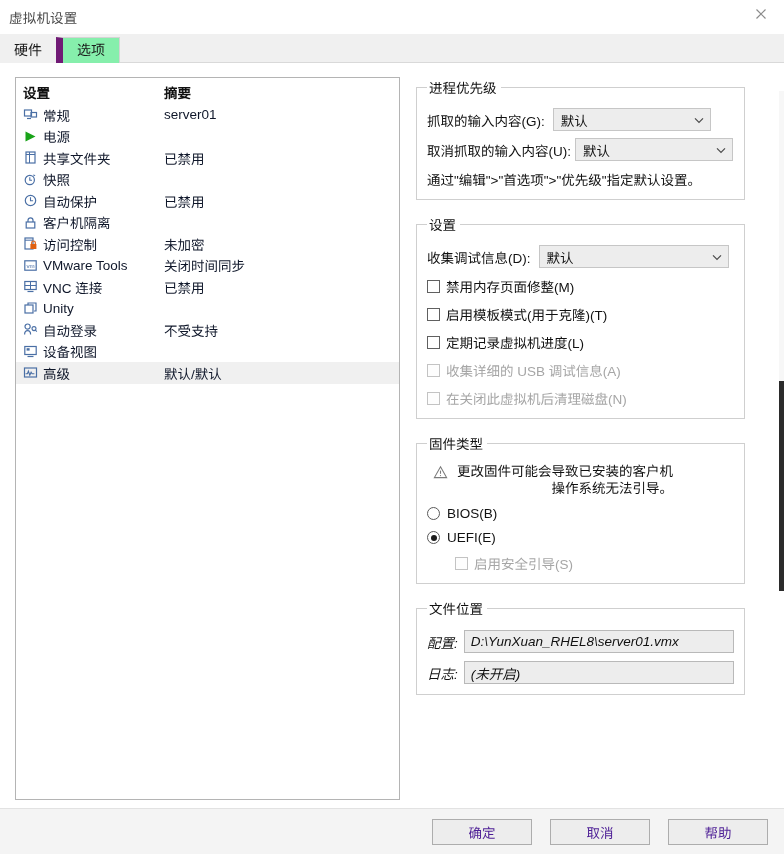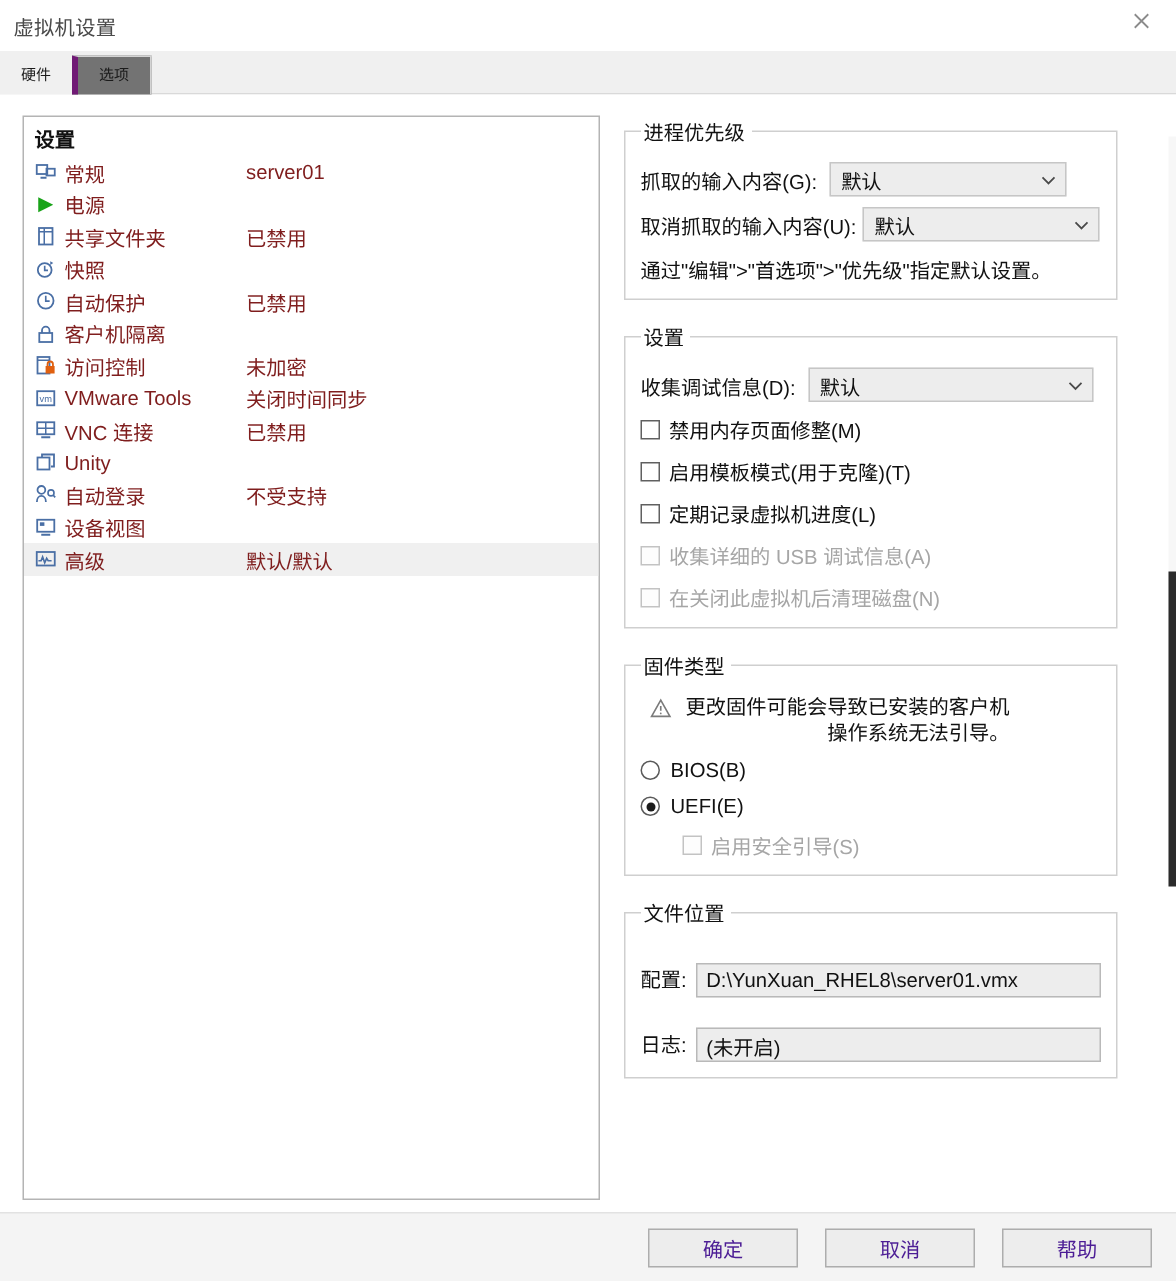--- a/index.html
+++ b/index.html
@@ -50,30 +50,30 @@
     background: #f0f0f0;
     display: flex;
     align-items: flex-end;
     border-bottom: 1px solid #d9d9d9;
     position: relative;
   }
   .tab {
     height: 25px;
     line-height: 25px;
     padding: 0 14px;
-    font-size: 10px;
+    font-size: 14px;
     color: #1a1a1a;
     background: #f0f0f0;
     cursor: default;
     position: relative;
     top: 1px;
   }
   .tab.active {
-    background: #737373;
-    border-left: 4px solid #701a75;
+    background: #86efac;
+    border-left: 7px solid #701a75;
     border-right: 1px solid #d4d4d4;
     border-top: 1px solid #d4d4d4;
     z-index: 2;
   }
 
   
   #content {
     position: relative;
     height: 752px;
     background: #ffffff;
@@ -100,21 +100,21 @@
     color: #111;
     padding-top: 2px;
   }
   .col-a { width: 148px; padding-left: 7px; box-sizing: border-box; }
   .col-b { flex: 1; }
   .list-row {
     display: flex;
     height: 21.5px;
     align-items: center;
     font-size: 13.5px;
-    color: #7f1d1d;
+    color: #0f172a;
     cursor: default;
   }
   .list-row.selected { background: #f0f0f0; }
   .row-label {
     width: 148px;
     display: flex;
     align-items: center;
     padding-left: 7px;
     box-sizing: border-box;
     gap: 5px;
@@ -231,24 +231,25 @@
     gap: 9px;
     margin-top: 6px;
     padding-left: 6px;
     text-align: right;
   }
   .warn-text { font-size: 13.5px; line-height: 17px; color: #111; }
   .indent-row { padding-left: 28px; }
 
   .path-row {
     display: flex;
-    align-items: flex-start;
-    margin-top: 20px;
+    align-items: center;
+    margin-top: 8px;
     font-size: 13.5px;
     gap: 6px;
+    font-style: italic;
   }
   .path-label { white-space: nowrap; color: #111; }
   .path-box {
     flex: 1;
     height: 23px;
     background: #ededed;
     border: 1px solid #b9b9b9;
     box-sizing: border-box;
     display: flex;
     align-items: center;
@@ -323,20 +324,21 @@
 <div id="tabstrip">
   <div class="tab">硬件</div>
   <div class="tab active">选项</div>
 </div>
 
 <div id="content">
 
   <div id="settings-list">
     <div class="list-head">
       <div class="col-a">设置</div>
+      <div class="col-b">摘要</div>
     </div>
 
     <div class="list-row">
       <div class="row-label">
         <span class="ico">
             <svg width="15" height="15" viewBox="0 0 15 15">
               <rect x="1.5" y="3" width="7" height="6" fill="none" stroke="#4a6fa5" stroke-width="1.2"></rect>
               <rect x="8" y="5.5" width="5.5" height="4.5" fill="none" stroke="#4a6fa5" stroke-width="1.2"></rect>
               <path d="M4 11.5h4" stroke="#4a6fa5" stroke-width="1.2"></path>
             </svg>

